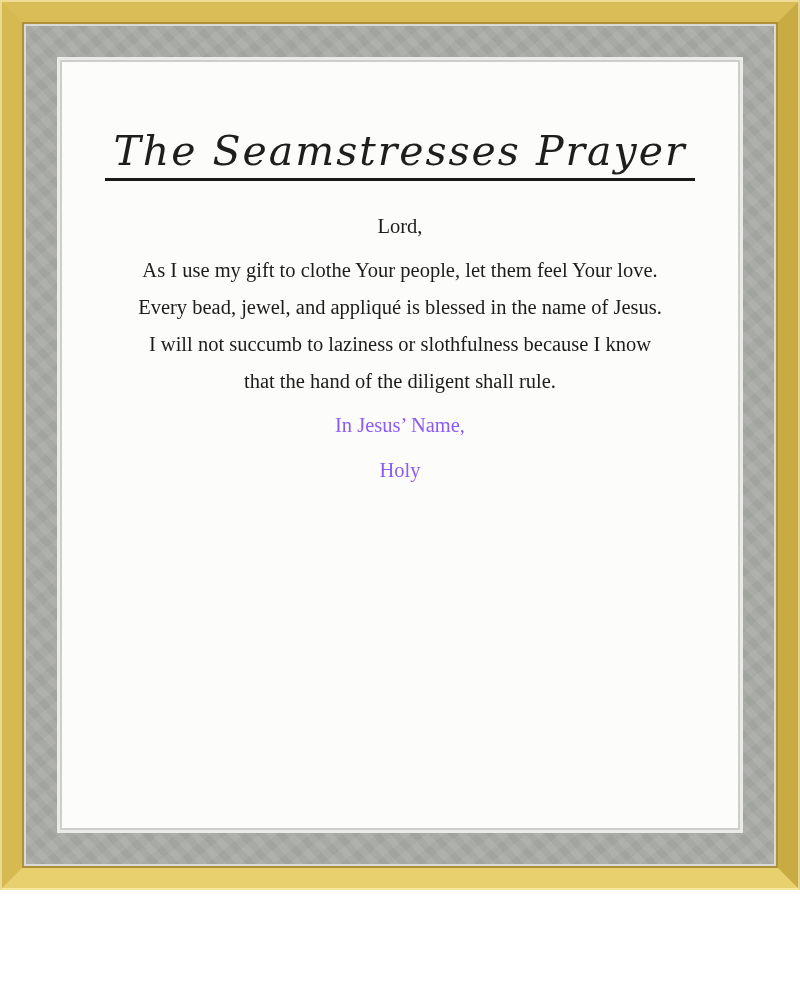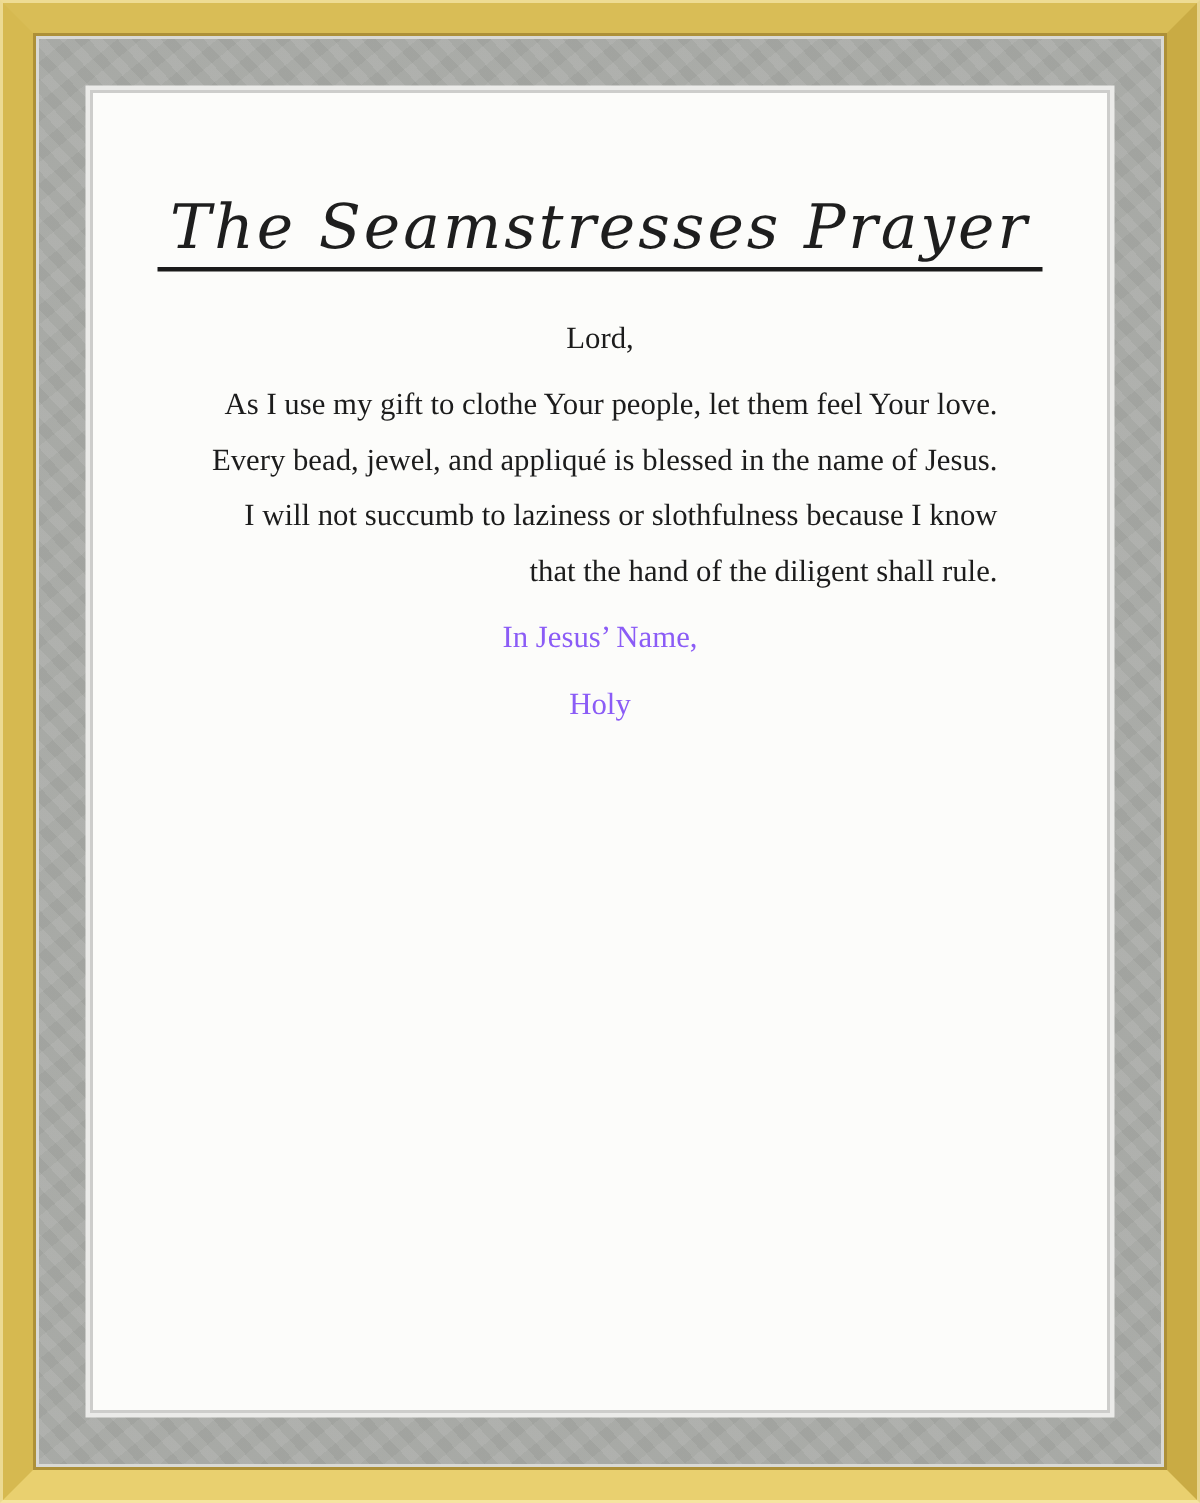--- a/index.html
+++ b/index.html
@@ -6,21 +6,21 @@
     margin: 0;
     padding: 0;
     background: #ffffff;
     font-family: "Liberation Serif", "DejaVu Serif", serif;
   }
 
   
   .frame {
     box-sizing: border-box;
     width: 800px;
-    height: 1002px;
+    height: 890px;
     border: 22px solid;
     
     border-color: #d9bd56 #c9ab44 #e9d06f #d6b950;
     background: #a9aaa6;
     position: relative;
   }
   
   .frame::before {
     content: "";
     position: absolute;
@@ -91,21 +91,20 @@
   .salutation {
     font-size: 20.5px;
     line-height: 37px;
     color: #1c1c1c;
     margin: 0 0 7px 0;
   }
 
   .prayer-text {
     width: 530px;
     margin: 4px auto;
-    text-align: right;
   }
   .prayer-text p {
     font-size: 20.5px;
     line-height: 37px;
     color: #1c1c1c;
     margin: 0 0 7px 0;
   }
 
   .closing, .amen {
     font-size: 20.5px;

